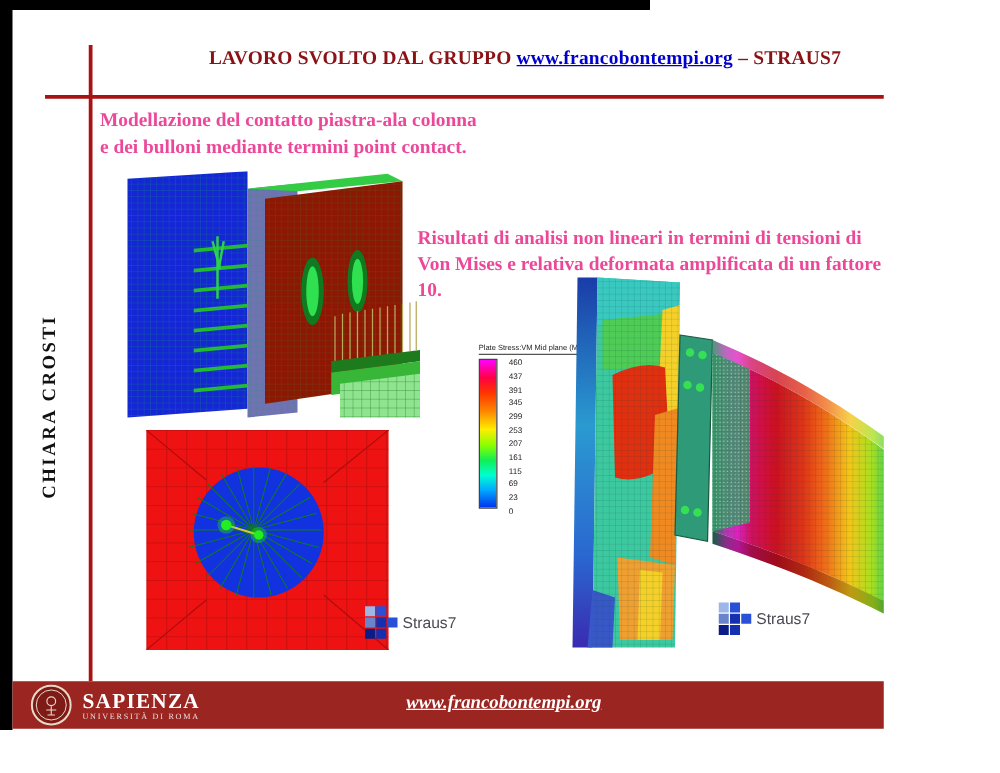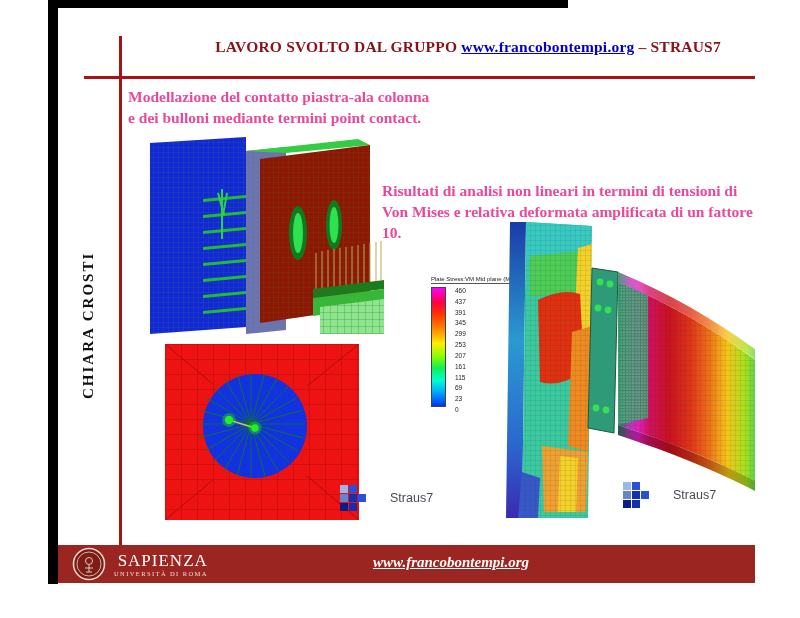--- a/index.html
+++ b/index.html
@@ -1,17 +1,17 @@
 <!DOCTYPE html>
 <html><head>
 <meta charset="utf-8">
 <style>
   html,body{margin:0;padding:0;background:#ffffff;}
   .slide{position:relative;width:707px;height:618px;background:#ffffff;overflow:hidden;
-         font-family:"Liberation Serif",serif;margin-left:48px;}
+         font-family:"Liberation Serif",serif;}
   
   .border-left{position:absolute;left:0;top:0;width:10px;height:584px;background:#000;}
   .border-top{position:absolute;left:0;top:0;width:520px;height:8px;background:#000;}
   
   .rule-v{position:absolute;left:71px;top:36px;width:3px;height:509px;background:#a81212;}
   .rule-h{position:absolute;left:36px;top:76px;width:730px;height:3px;background:#a81212;}
   
   .title{position:absolute;left:80px;top:38px;width:680px;text-align:center;
          color:#8a1216;font-weight:bold;font-size:15.5px;letter-spacing:.2px;}
   .title .lnk{color:#0000cc;text-decoration:underline;cursor:pointer;}
@@ -30,28 +30,28 @@
   .legend-body{display:flex;margin-top:3px;}
   .legend-bar{width:13px;height:118px;border:1px solid #444;
     background:linear-gradient(#ff00ff,#ff0044 12%,#ff3300 22%,#ff8800 35%,#ffee00 47%,
                #88ff00 58%,#11ee55 68%,#00ffd0 78%,#00aaff 88%,#0033ee 100%);}
   .legend-vals{display:flex;flex-direction:column;justify-content:space-between;
                height:126px;margin-left:9px;font-family:"Liberation Sans",sans-serif;
                font-size:6.5px;color:#222;}
   
   .fem{position:absolute;}
   
-  .straus{position:absolute;display:flex;align-items:center;gap:24px;}
+  .straus{position:absolute;display:flex;align-items:center;gap:4px;}
   .straus-grid{display:grid;grid-template-columns:repeat(3,8px);grid-template-rows:repeat(3,8px);gap:1px;}
   .straus-grid i{display:block;}
   .straus-label{font-family:"Liberation Sans",sans-serif;font-size:12.5px;color:#4a4a55;}
   
   .footer{position:absolute;left:10px;top:545px;width:786px;height:38px;background:#9b2520;}
   .sapienza{position:absolute;left:14px;top:2px;display:flex;align-items:center;gap:8px;}
-  .uni-name{color:#ffffff;font-size:17px;letter-spacing:1px;line-height:17px;font-weight:normal;text-align:right;}
+  .uni-name{color:#ffffff;font-size:17px;letter-spacing:1px;line-height:17px;font-weight:bold;}
   .uni-sub{color:#f0dede;font-size:6.5px;letter-spacing:1.4px;margin-top:1px;}
   .footer-link{position:absolute;left:0;top:9px;width:100%;text-align:center;
                color:#ffffff;font-style:italic;font-weight:bold;font-size:15px;
                text-decoration:underline;cursor:pointer;}
   .seal{position:absolute;right:48px;top:-4px;width:40px;height:40px;background:#fff;}
 </style>
 </head>
 <body>
 
 <div class="slide">

